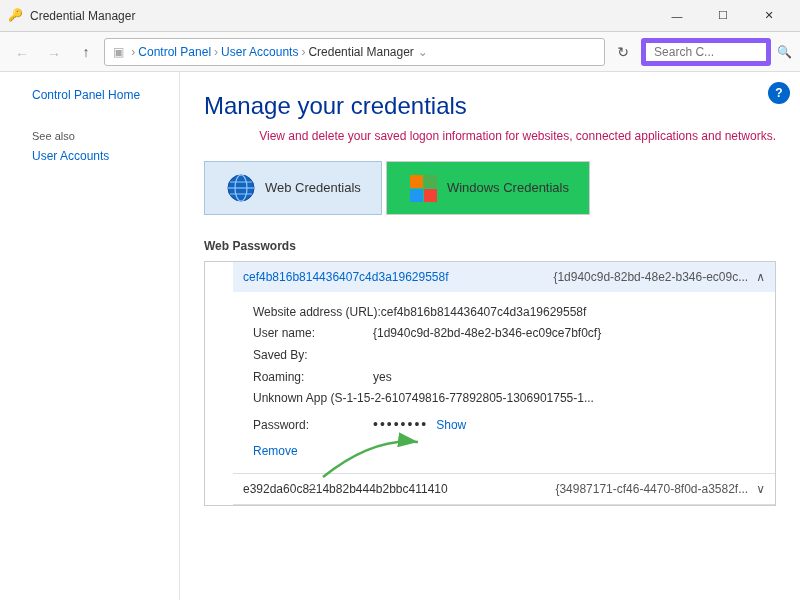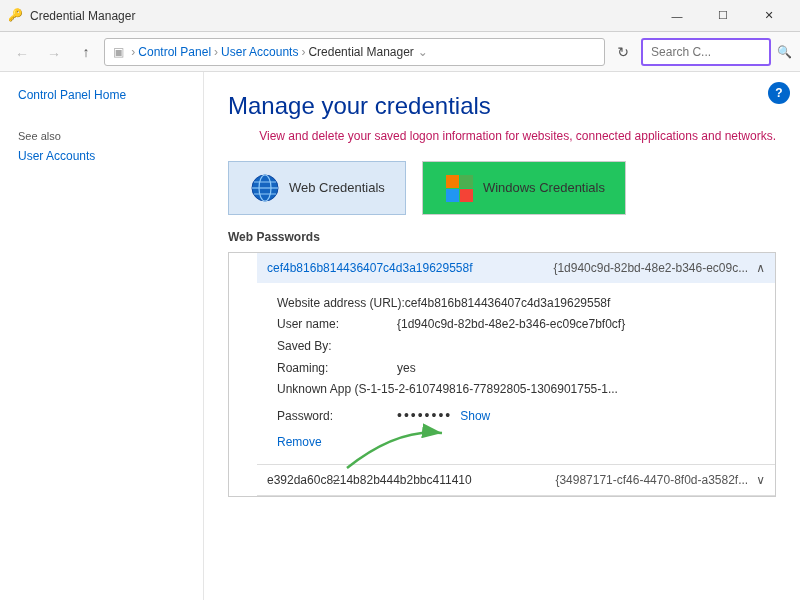--- a/index.html
+++ b/index.html
@@ -97,40 +97,40 @@
       height: 28px;
       border: none;
       background: transparent;
       cursor: pointer;
       color: #555;
       border-radius: 3px;
     }
     .search-box {
       width: 130px;
       height: 28px;
-      border: 2px solid #8b5cf6;
+      border: 5px solid #8b5cf6;
       border-radius: 3px;
       padding: 0 8px;
       font-size: 12px;
       background: white;
     }
 
     
     .main-layout {
       display: flex;
       flex: 1;
       overflow: hidden;
     }
 
     
     .sidebar {
-      width: 204px;
+      width: 180px;
       background: white;
       border-right: 1px solid #e5e5e5;
-      padding: 12px 2px;
+      padding: 12px 16px;
       font-size: 12px;
     }
     .sidebar-link {
       display: block;
       padding: 4px 16px;
       color: #0066cc;
       text-decoration: none;
       cursor: pointer;
     }
     .sidebar-section {
@@ -165,22 +165,22 @@
       font-size: 12px;
       color: #be185d;
       margin-bottom: 16px;
       line-height: 1.4;
       text-align: right;
     }
 
     
     .cred-tabs {
       display: flex;
-      gap: 16px;
-      margin-bottom: 15px;
+      gap: 4px;
+      margin-bottom: 24px;
     }
     .cred-tab {
       display: flex;
       align-items: center;
       gap: 8px;
       padding: 10px 20px;
       border: 1px solid #ccc;
       cursor: pointer;
       font-size: 13px;
       background: #22c55e;

